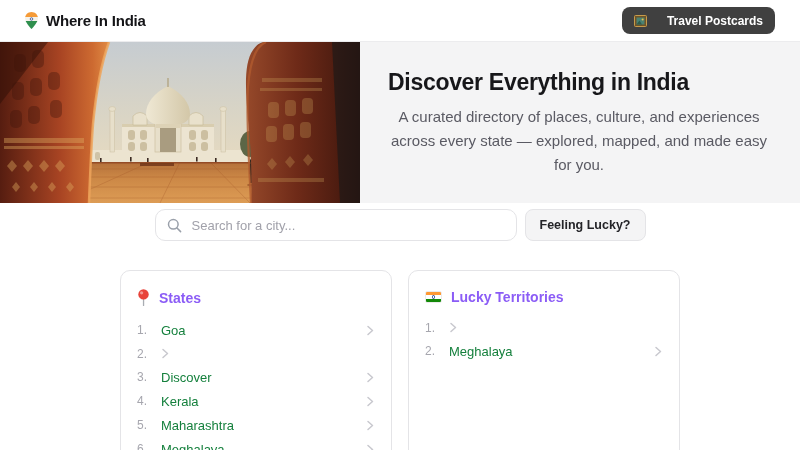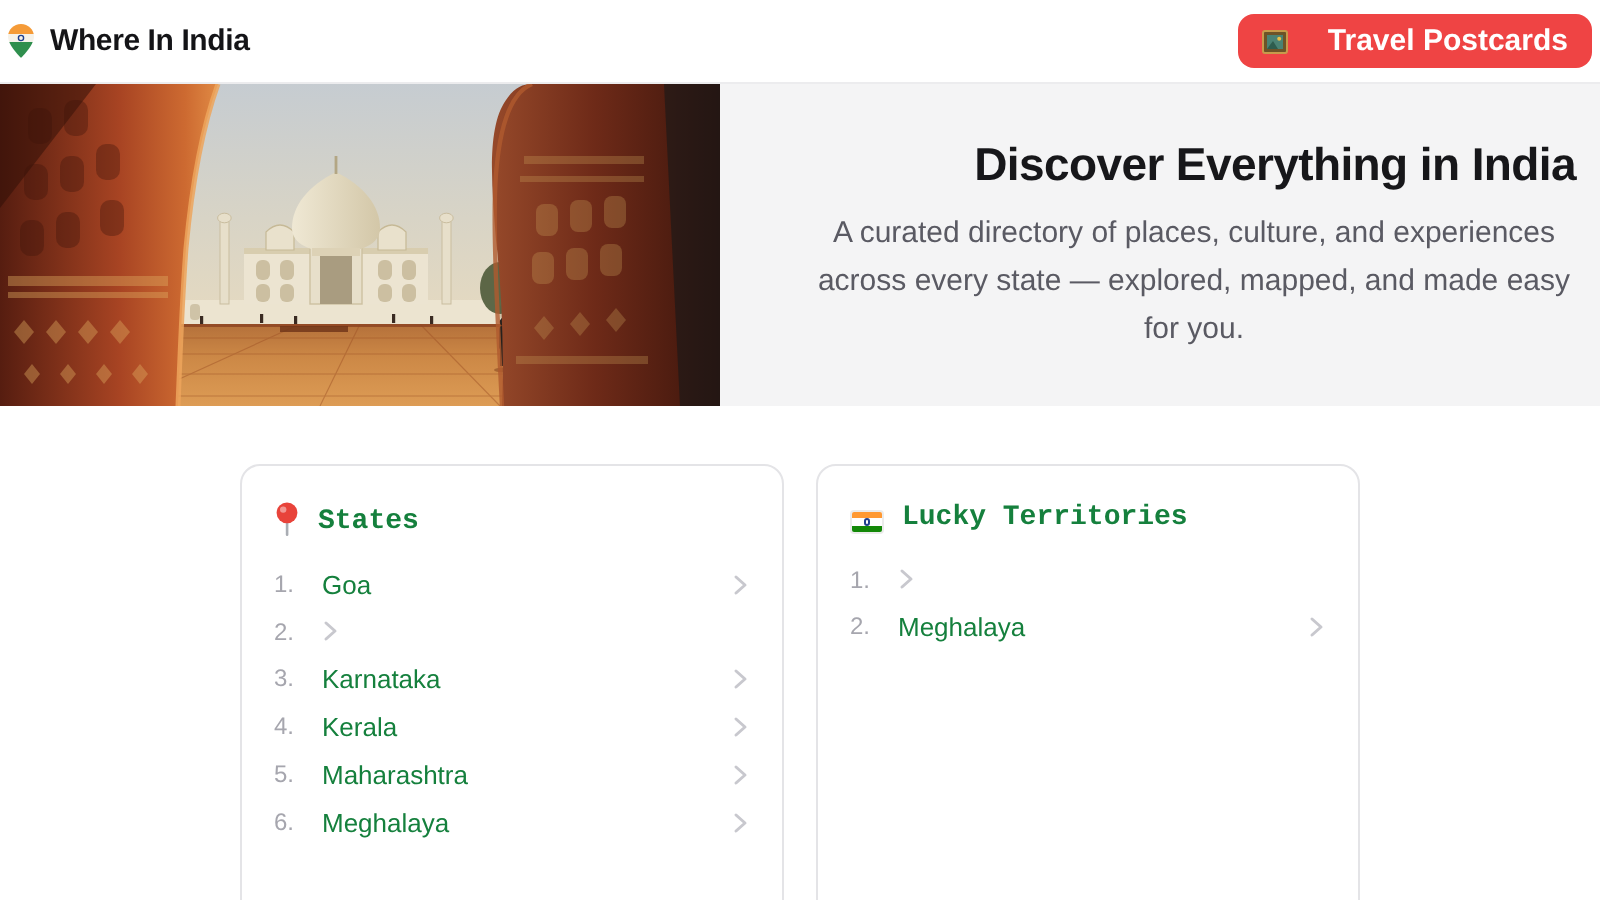--- a/index.html
+++ b/index.html
@@ -8,39 +8,39 @@
     width: 800px; height: 450px; overflow: hidden;
     background: #ffffff;
     font-family: "Liberation Sans", sans-serif;
     color: #18181b;
   }
   .page { width: 800px; height: 450px; overflow: hidden; position: relative; }
 
   
   .header {
     height: 42px; display: flex; align-items: center;
-    padding: 0 4px; background: #ffffff;
+    padding: 0 25px; background: #ffffff;
     border-bottom: 1px solid #ececee;
   }
   .logo { display: flex; align-items: center; gap: 8px; }
   .logo-title { font-size: 15px; font-weight: 700; color: #141417; letter-spacing: -0.2px; }
   .postcards-btn {
     margin-left: auto; display: flex; align-items: center; gap: 20px;
-    background: #ef4444; color: #ffffff; border: none; border-radius: 8px;
-    padding: 0 12px; height: 27px; font-size: 15px; font-weight: 600;
+    background: #404040; color: #ffffff; border: none; border-radius: 8px;
+    padding: 0 12px; height: 27px; font-size: 12px; font-weight: 600;
     font-family: "Liberation Sans", sans-serif; cursor: pointer;
   }
 
   
   .hero { height: 161px; display: flex; background: #f4f4f5; }
   .hero-photo { width: 360px; height: 161px; flex: none; line-height: 0; }
   .hero-text {
     flex: 1; display: flex; flex-direction: column;
-    align-items: flex-end; justify-content: center; text-align: center;
-    padding: 0 12px;
+    align-items: flex-start; justify-content: center; text-align: center;
+    padding: 0 28px;
   }
   .hero-text h1 {
     margin: 0 0 9px; font-size: 23px; font-weight: 700;
     color: #17171a; letter-spacing: -0.3px;
   }
   .hero-text p {
     margin: 0; font-size: 15px; line-height: 1.6;
     color: #5a5a63; max-width: 382px;
   }
 
@@ -69,24 +69,23 @@
   
   .directory {
     width: 560px; margin: 29px auto 0;
     display: grid; grid-template-columns: 1fr 1fr; gap: 16px;
   }
   .card {
     background: #ffffff; border: 1px solid #e4e4e7; border-radius: 10px;
     padding: 16px 16px; min-height: 250px;
   }
   .card-header {
-    display: flex; align-items: flex-end; gap: 9px;
-    font-size: 14px; font-weight: 700; color: #15803d;
+    display: flex; align-items: center; gap: 9px;
+    font-size: 14px; font-weight: 700; color: #8b5cf6;
     padding: 2px 0 11px;
-    font-family: Liberation Mono, monospace;
   }
   .row {
     display: flex; align-items: center; padding: 4.5px 0; cursor: pointer;
   }
   .row-num { width: 24px; flex: none; font-size: 12px; color: #a6a6ae; }
   .row-label { flex: 1; font-size: 13px; font-weight: 500; color: #15803d; }
   .chev { flex: none; display: flex; align-items: center; }
 
   
   .icon { display: inline-flex; line-height: 0; }
@@ -290,20 +289,32 @@
           <rect x="258" y="136" width="66" height="4"></rect>
         </g>
       </svg>
     </div>
     <div class="hero-text">
       <h1>Discover Everything in India</h1>
       <p>A curated directory of places, culture, and experiences across every state — explored, mapped, and made easy for you.</p>
     </div>
   </div>
 
+  <div class="search-row">
+    <div class="search-box">
+      <span class="icon">
+        <svg width="15" height="15" viewBox="0 0 15 15" fill="none">
+          <circle cx="6.3" cy="6.3" r="4.8" stroke="#9aa0aa" stroke-width="1.5"></circle>
+          <line x1="10" y1="10" x2="13.6" y2="13.6" stroke="#9aa0aa" stroke-width="1.5" stroke-linecap="round"></line>
+        </svg>
+      </span>
+      <input type="text" placeholder="Search for a city..." style="">
+    </div>
+    <button class="lucky-btn">Feeling Lucky?</button>
+  </div>
 
   <div class="directory">
 
     <div class="card">
       <div class="card-header">
         <span class="icon">
           <svg width="13" height="18" viewBox="0 0 13 18">
             <rect x="5.9" y="9" width="1.3" height="8" rx="0.6" fill="#a9adb3"></rect>
             <circle cx="6.5" cy="5.4" r="5.2" fill="#e8433a"></circle>
             <circle cx="4.6" cy="3.8" r="1.6" fill="#ffffff" opacity="0.45"></circle>
@@ -327,21 +338,21 @@
             <span class="row-num">2.</span>
             <span class="chev">
               <svg width="9" height="13" viewBox="0 0 9 13" fill="none">
                 <polyline points="2,2.5 6.5,6.5 2,10.5" stroke="#c8c8ce" stroke-width="1.5" stroke-linecap="round" stroke-linejoin="round"></polyline>
               </svg>
             </span>
           </div>
 
           <div class="row">
             <span class="row-num">3.</span>
-            <span class="row-label">Karnataka</span>
+            <span class="row-label">Discover</span>
             <span class="chev">
               <svg width="9" height="13" viewBox="0 0 9 13" fill="none">
                 <polyline points="2,2.5 6.5,6.5 2,10.5" stroke="#c8c8ce" stroke-width="1.5" stroke-linecap="round" stroke-linejoin="round"></polyline>
               </svg>
             </span>
           </div>
 
           <div class="row">
             <span class="row-num">4.</span>
             <span class="row-label">Kerala</span>

